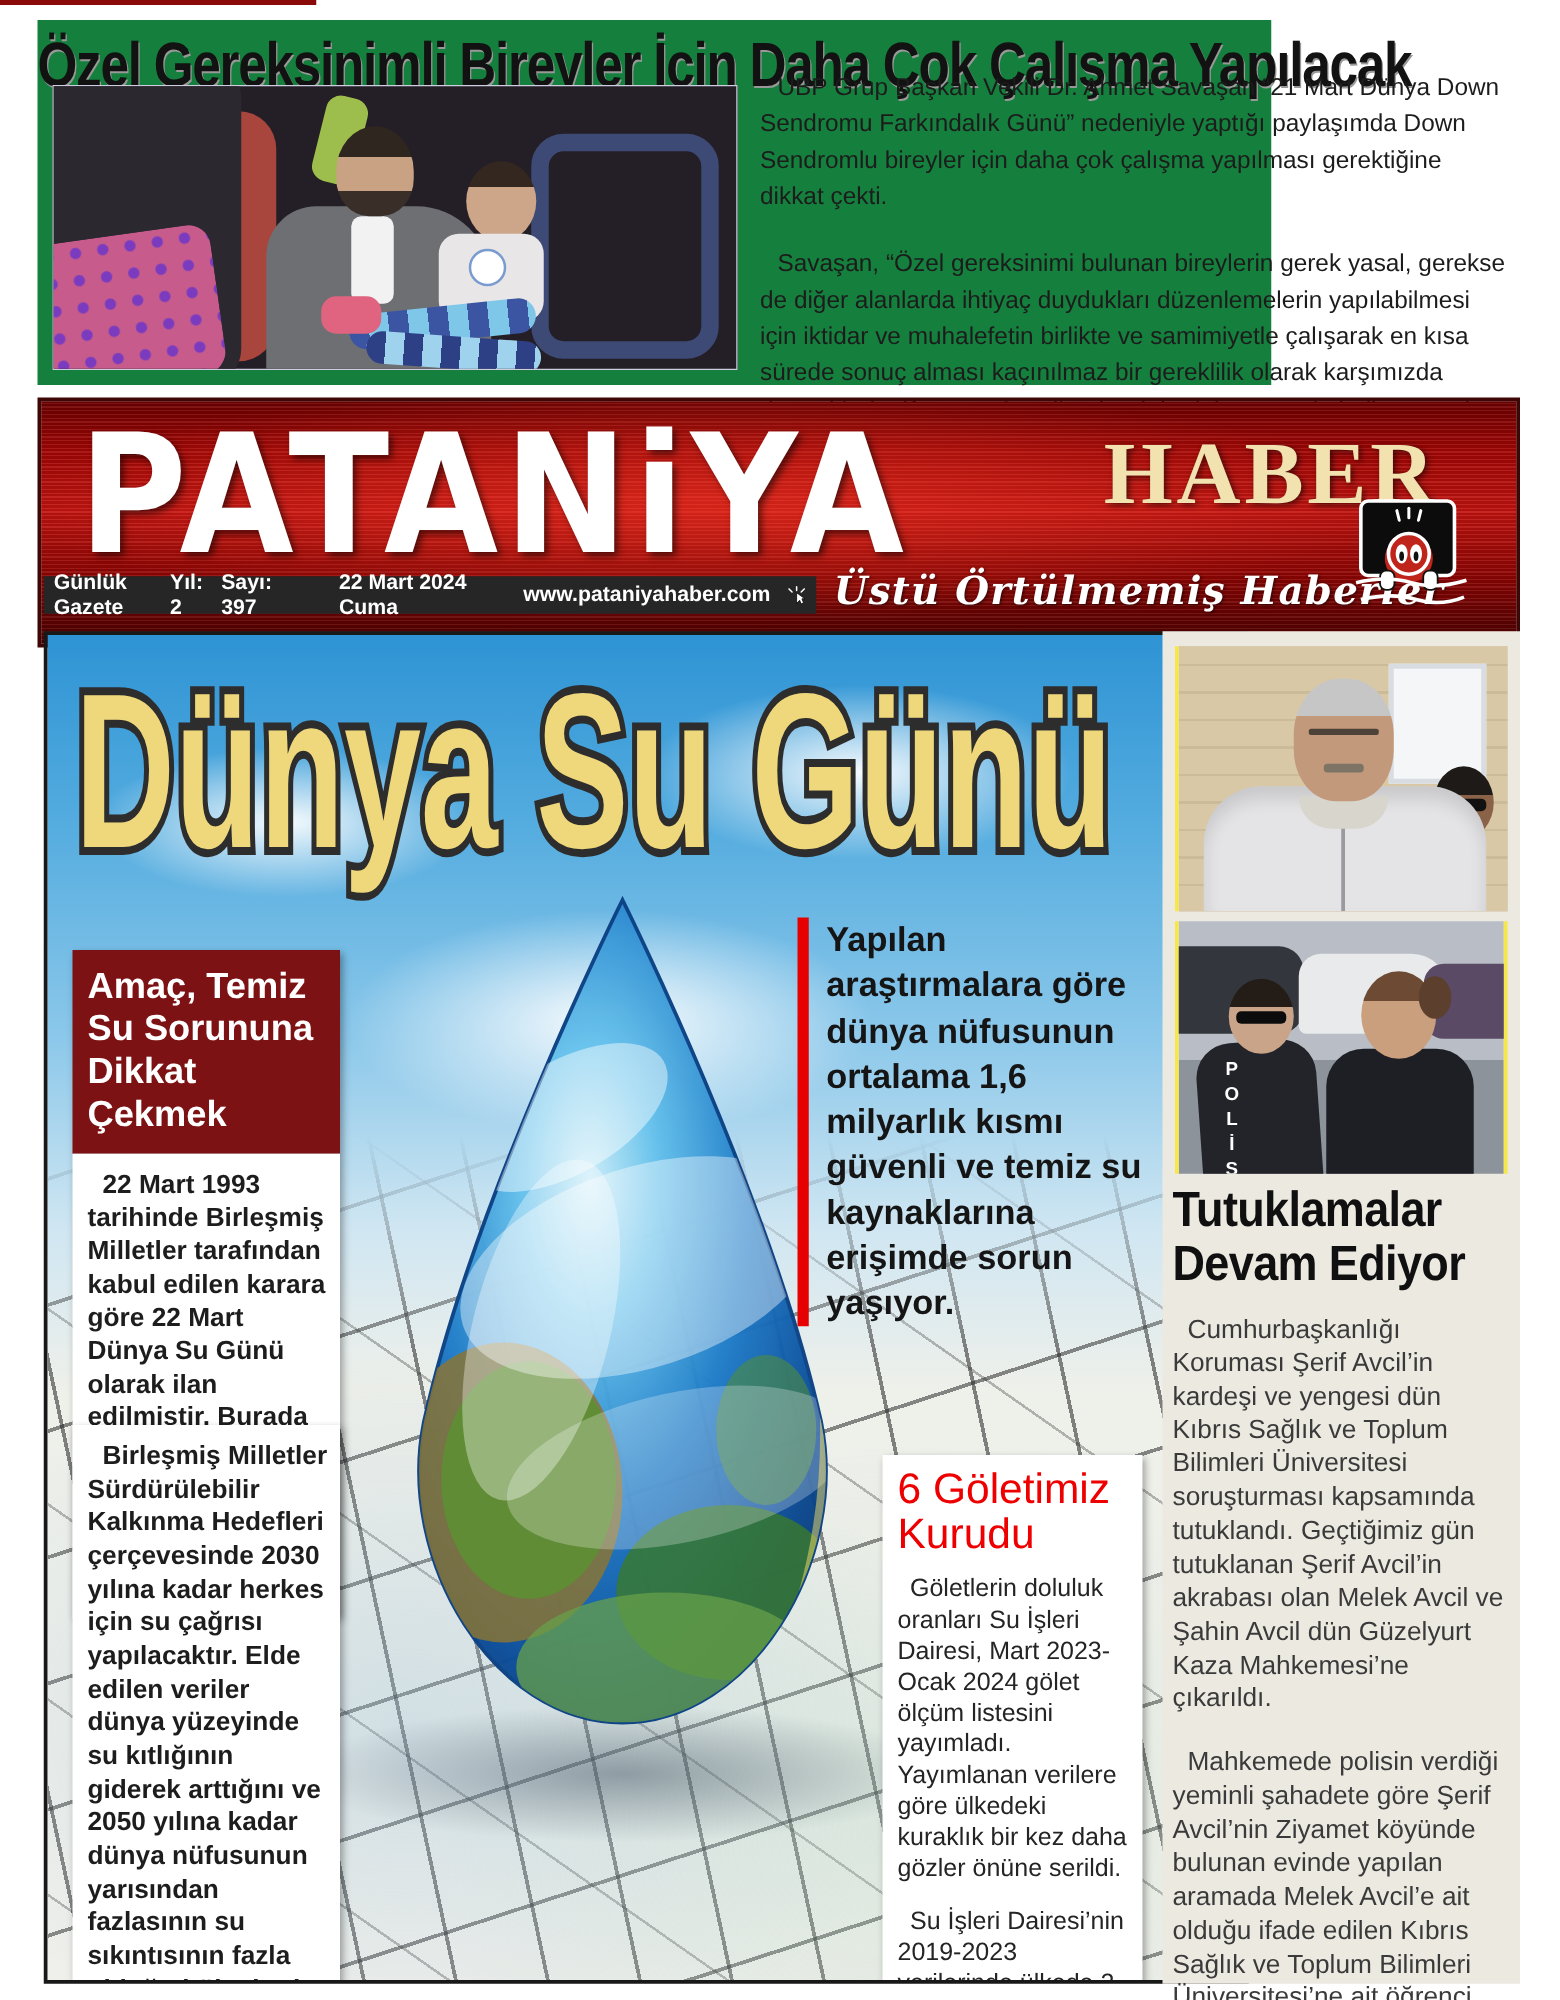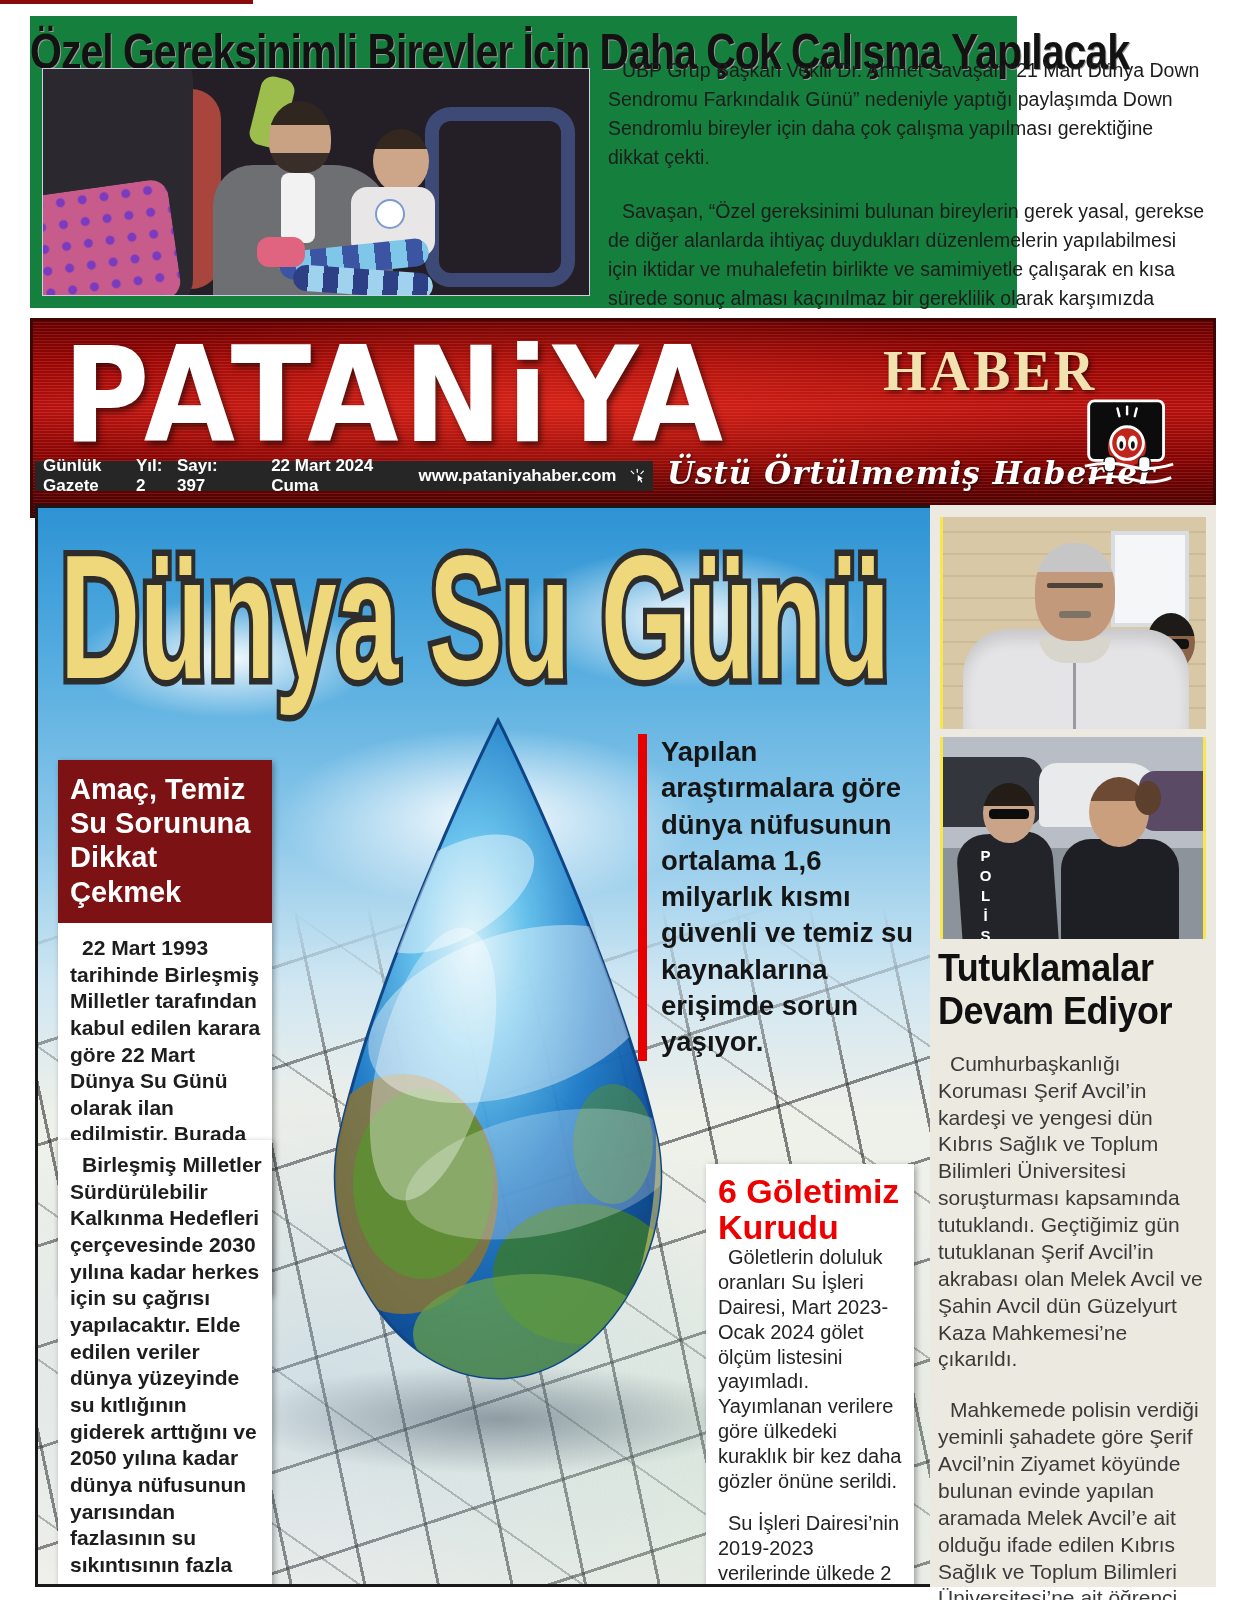--- a/index.html
+++ b/index.html
@@ -21,21 +21,21 @@
   .masthead { position:absolute; left:30px; top:318px; width:1186px; height:200px; border:3px solid #3f0606;
     background:
       radial-gradient(ellipse at 45% 42%, rgba(255,60,40,.45), transparent 60%),
       repeating-linear-gradient(0deg, rgba(255,255,255,.08) 0 1px, rgba(0,0,0,.10) 1px 3px),
       linear-gradient(180deg,#6e0000 0%,#a30705 20%,#c41410 45%,#8f0503 72%,#4a0000 100%);
     overflow:visible; }
   .mh-title { position:absolute; left:30px; top:-4px; width:800px; color:#fff; font-size:118px; font-weight:bold;
     letter-spacing:5px; transform:scaleY(1.12); transform-origin:top left; line-height:140px;
     font-family:"DejaVu Sans", sans-serif; text-shadow:3px 3px 6px rgba(0,0,0,.55); }
   .mh-haber { position:absolute; left:850px; top:18px; color:#f2e2b0; font-family:"Liberation Serif", serif;
-    font-weight:bold; font-size:56px; letter-spacing:3px; text-shadow:2px 2px 5px rgba(0,0,0,.6); }
+    font-weight:bold; font-size:71px; letter-spacing:3px; text-shadow:2px 2px 5px rgba(0,0,0,.6); }
   .mh-infobar { position:absolute; left:2px; top:140px; width:618px; height:30px; background:#262626;
     display:flex; align-items:center; color:#fff; font-size:17px; font-weight:bold; gap:14px; padding:0 8px; }
   .mh-infobar .sp { width:26px; }
   .click-icon { width:22px; height:22px; }
   .mh-slogan { position:absolute; left:634px; top:134px; width:430px; color:#fff; font-size:31px; font-weight:bold;
     font-style:italic; font-family:"DejaVu Serif", serif; letter-spacing:1px; white-space:nowrap;
     text-shadow:1px 1px 3px rgba(0,0,0,.6); }
   .mh-logo { position:absolute; left:1048px; top:76px; width:96px; height:96px; }
 
   
@@ -61,21 +61,21 @@
   .side-box .bdy { background:#fff; color:#1d1d1d; font-weight:bold; font-size:21px; line-height:1.27; padding:12px 10px 14px 12px; }
   .side-box .bdy p { text-indent:12px; }
   .side-box1 { top:252px; }
   .side-box2 { top:632px; }
 
   .quote { position:absolute; left:600px; top:226px; width:286px; border-left:9px solid #e70000; padding-left:14px;
     font-weight:bold; font-size:27.5px; line-height:1.32; color:#151515; }
 
   .golet-box { position:absolute; left:668px; top:656px; width:208px; background:#fff; padding:10px 10px 14px 12px;
     box-shadow:2px 2px 6px rgba(0,0,0,.35); }
-  .golet-title { color:#ee0000; font-weight:700; font-size:34px; line-height:1.05; }
+  .golet-title { color:#ee0000; font-weight:400; font-size:34px; line-height:1.05; margin-bottom:14px; }
   .golet-box p { font-size:20px; line-height:1.24; color:#242424; text-indent:10px; margin-bottom:18px; }
   .golet-box p:last-child { margin-bottom:0; }
 
   
   .right-col { position:absolute; left:930px; top:505px; width:286px; height:1082px; background:#ece9e1; }
   .r-photo { position:absolute; left:10px; width:266px; overflow:hidden; }
   .r-photo1 { top:12px; height:212px;
     background:repeating-linear-gradient(0deg,#d8c8a6 0 20px, #cbbb99 20px 22px),
                linear-gradient(#d8c8a6,#cbbb99); border-left:3px solid #f6e84a; }
   .r-photo2 { top:232px; height:202px; background:linear-gradient(180deg,#b9bec6 0 55%, #8d939b 55% 100%);

